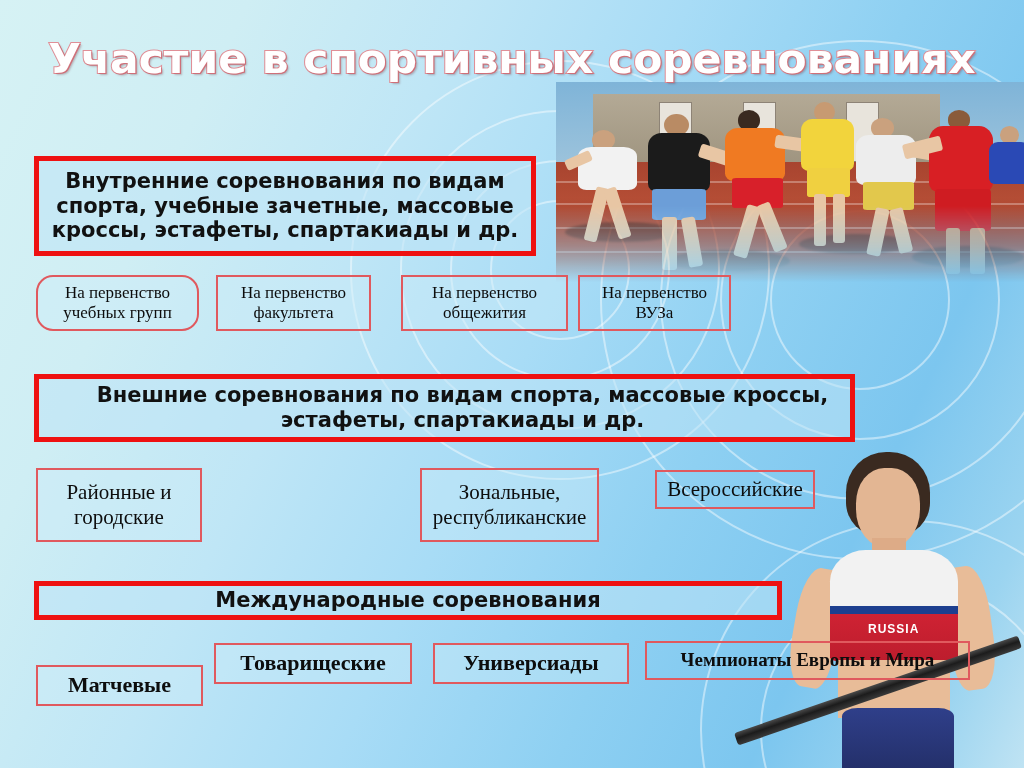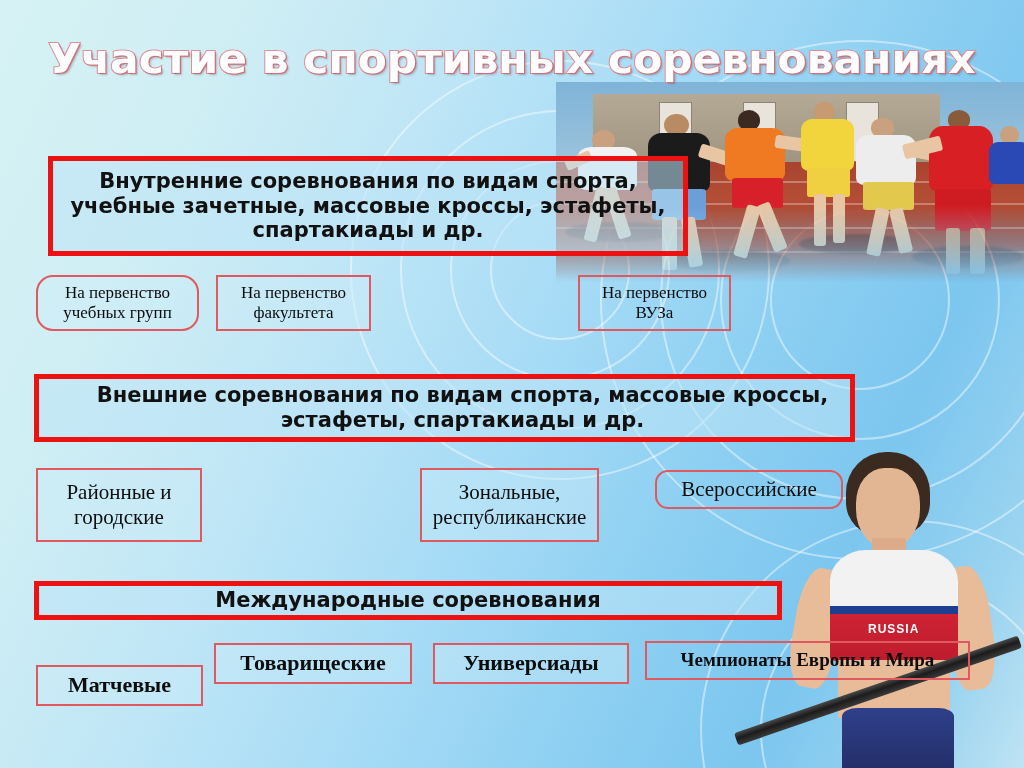--- a/index.html
+++ b/index.html
@@ -287,31 +287,32 @@
     <div class="v-stripe-blue"></div>
     <div class="v-stripe-red"></div>
     <div class="v-logo">RUSSIA</div>
     <div class="v-belly"></div>
     <div class="v-shorts"></div>
     <div class="v-pole"></div>
   </div>
 
   <div id="title">Участие в спортивных соревнованиях</div>
 
-  <div class="hdr-box" style="left:34px; top:156px; width:640px; height:100px; font-size:21px;margin-left:14px;">Внутренние соревнования по видам спорта, учебные зачетные, массовые кроссы, эстафеты, спартакиады и др.</div>
+  <div class="hdr-box" style="left:34px; top:156px; width:502px; height:100px; font-size:21px;">Внутренние соревнования по видам спорта, учебные зачетные, массовые кроссы, эстафеты, спартакиады и др.</div>
 
   <div class="item-box" style="left:36px; top:275px; width:163px; height:56px; font-size:17px;border-radius:17px;">На первенство учебных групп</div>
   <div class="item-box" style="left:216px; top:275px; width:155px; height:56px; font-size:17px;">На первенство факультета</div>
+  <div class="item-box" style="left:401px; top:275px; width:167px; height:56px; font-size:17px;">На первенство общежития</div>
   <div class="item-box ghost" style="left:578px; top:275px; width:153px; height:56px; font-size:17px;">На первенство ВУЗа</div>
 
   <div class="hdr-box" style="left:34px; top:374px; width:821px; height:68px; font-size:21px;padding-left:44px;">Внешние соревнования по видам спорта, массовые кроссы, эстафеты, спартакиады и др.</div>
 
   <div class="item-box" style="left:36px; top:468px; width:166px; height:74px; font-size:21px;">Районные и городские</div>
   <div class="item-box" style="left:420px; top:468px; width:179px; height:74px; font-size:21px;">Зональные, республиканские</div>
-  <div class="item-box ghost" style="left:655px; top:470px; width:188px; height:39px; font-size:21px;border-radius:13px;">Всероссийские</div>
+  <div class="item-box ghost" style="left:655px; top:470px; width:160px; height:39px; font-size:21px;">Всероссийские</div>
 
   <div class="hdr-box" style="left:34px; top:581px; width:748px; height:39px; font-size:21px;">Международные соревнования</div>
 
   <div class="item-box bold" style="left:36px; top:643px; width:167px; height:41px; font-size:22px;margin-top:22px;">Матчевые</div>
   <div class="item-box bold" style="left:214px; top:643px; width:198px; height:41px; font-size:22px;">Товарищеские</div>
   <div class="item-box bold" style="left:433px; top:643px; width:196px; height:41px; font-size:22px;">Универсиады</div>
   <div class="item-box bold ghost" style="left:645px; top:641px; width:325px; height:39px; font-size:19px;">Чемпионаты Европы и Мира</div>
 
 
 </div>

